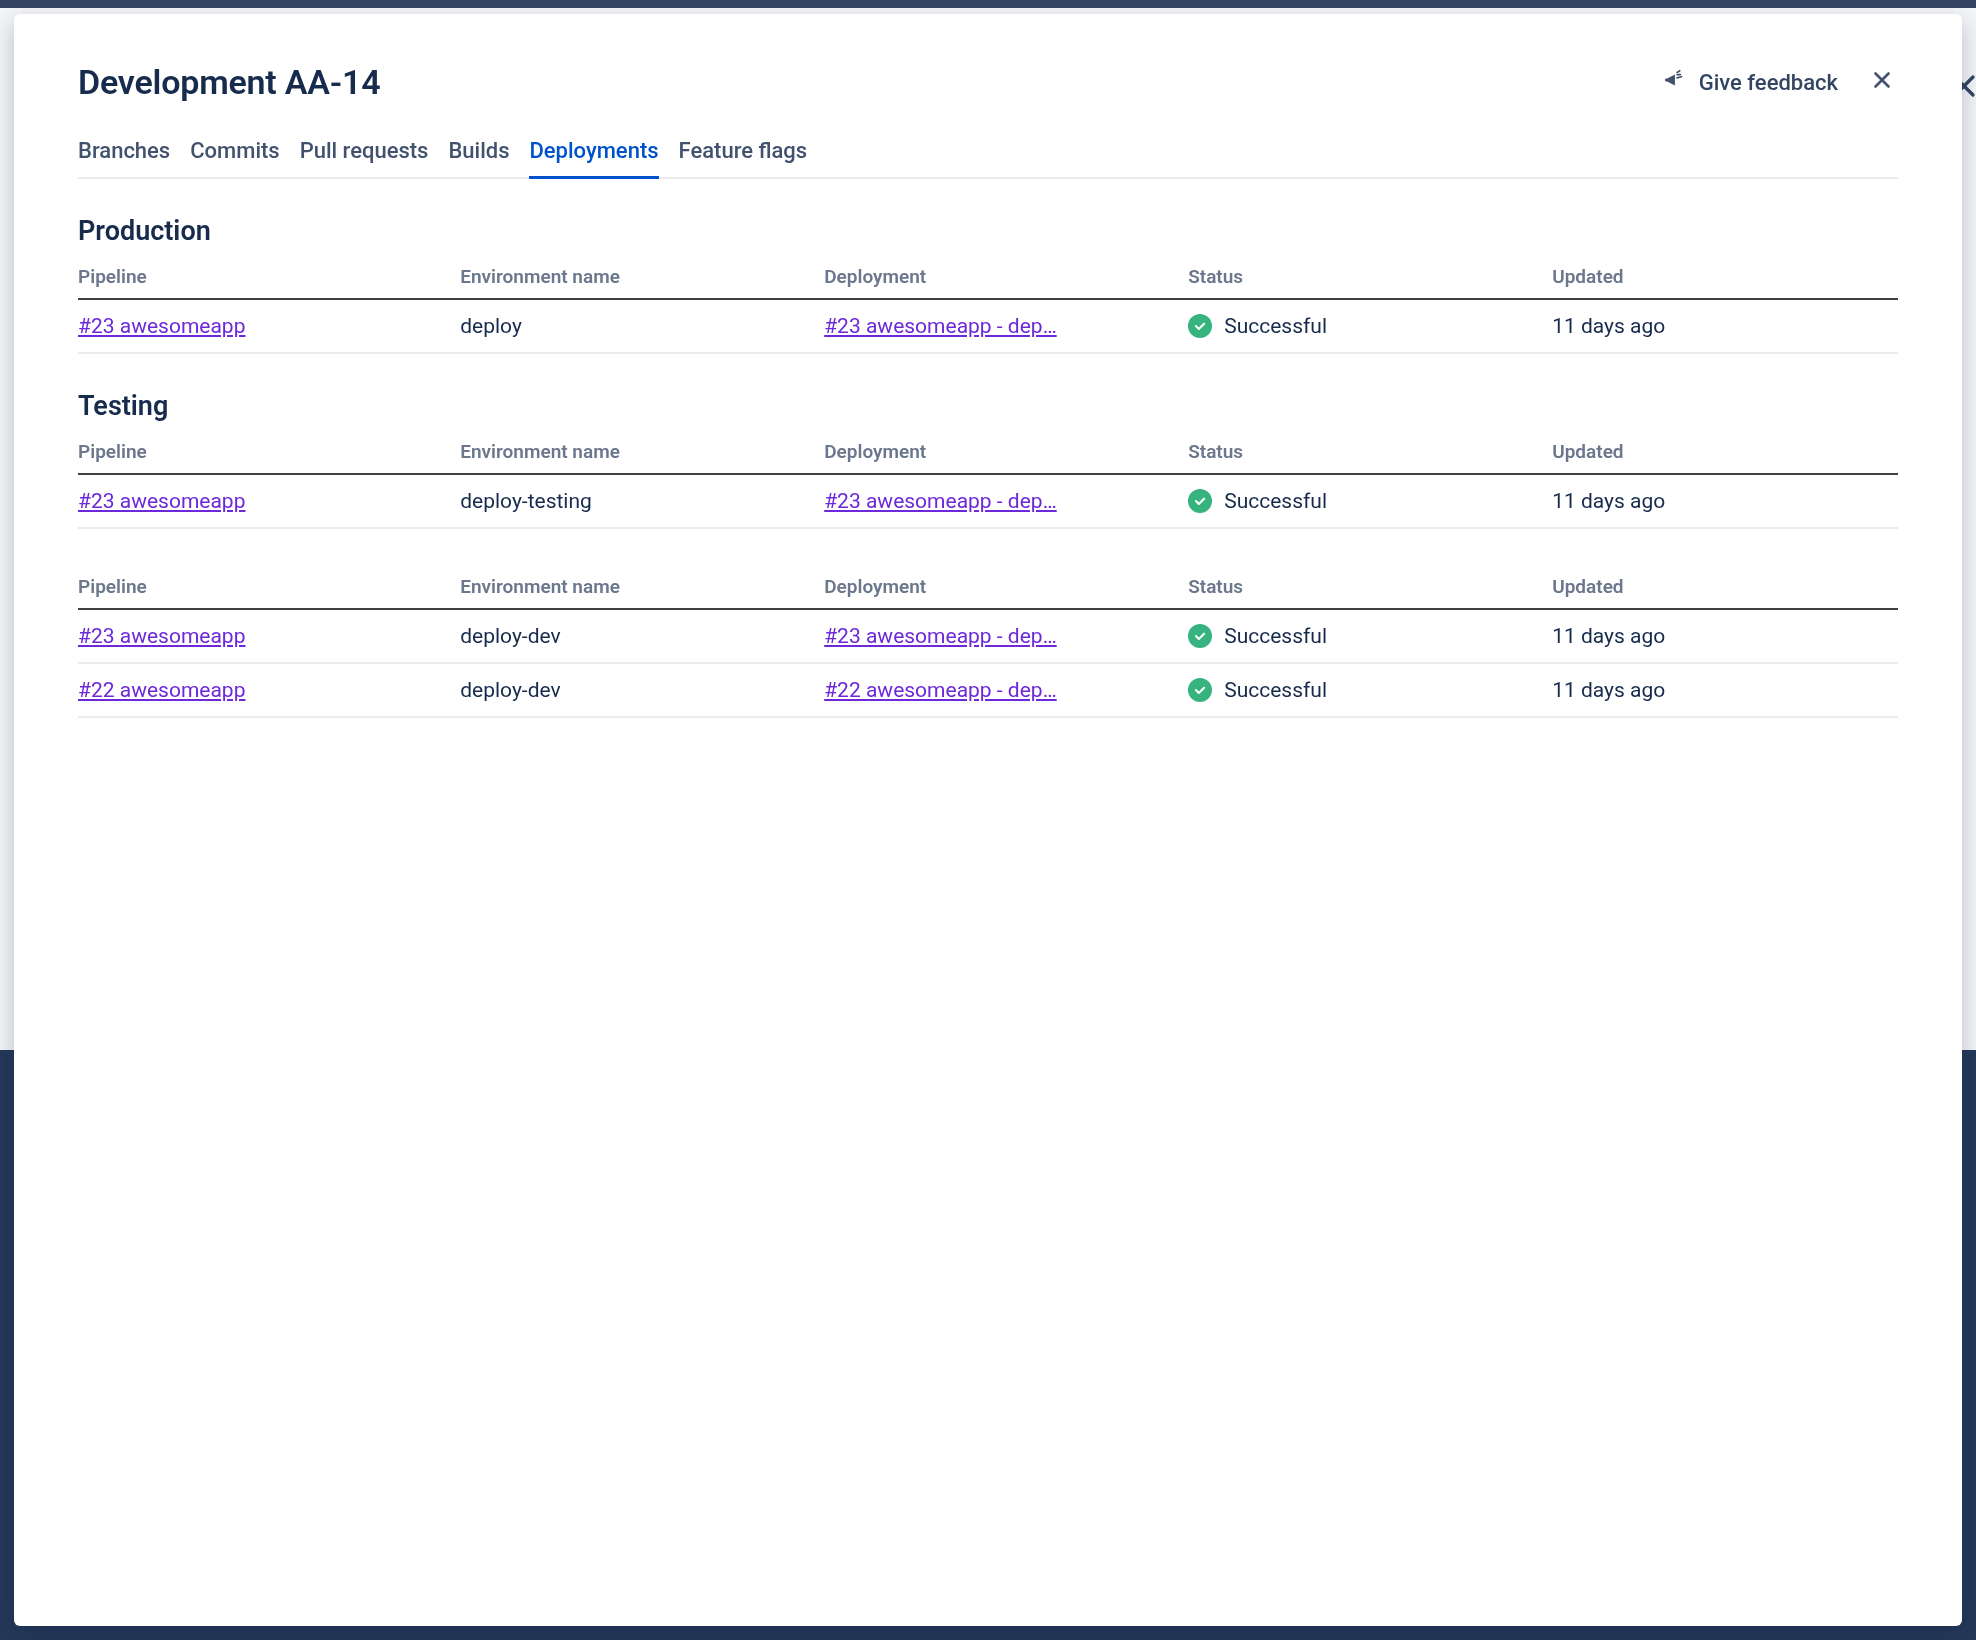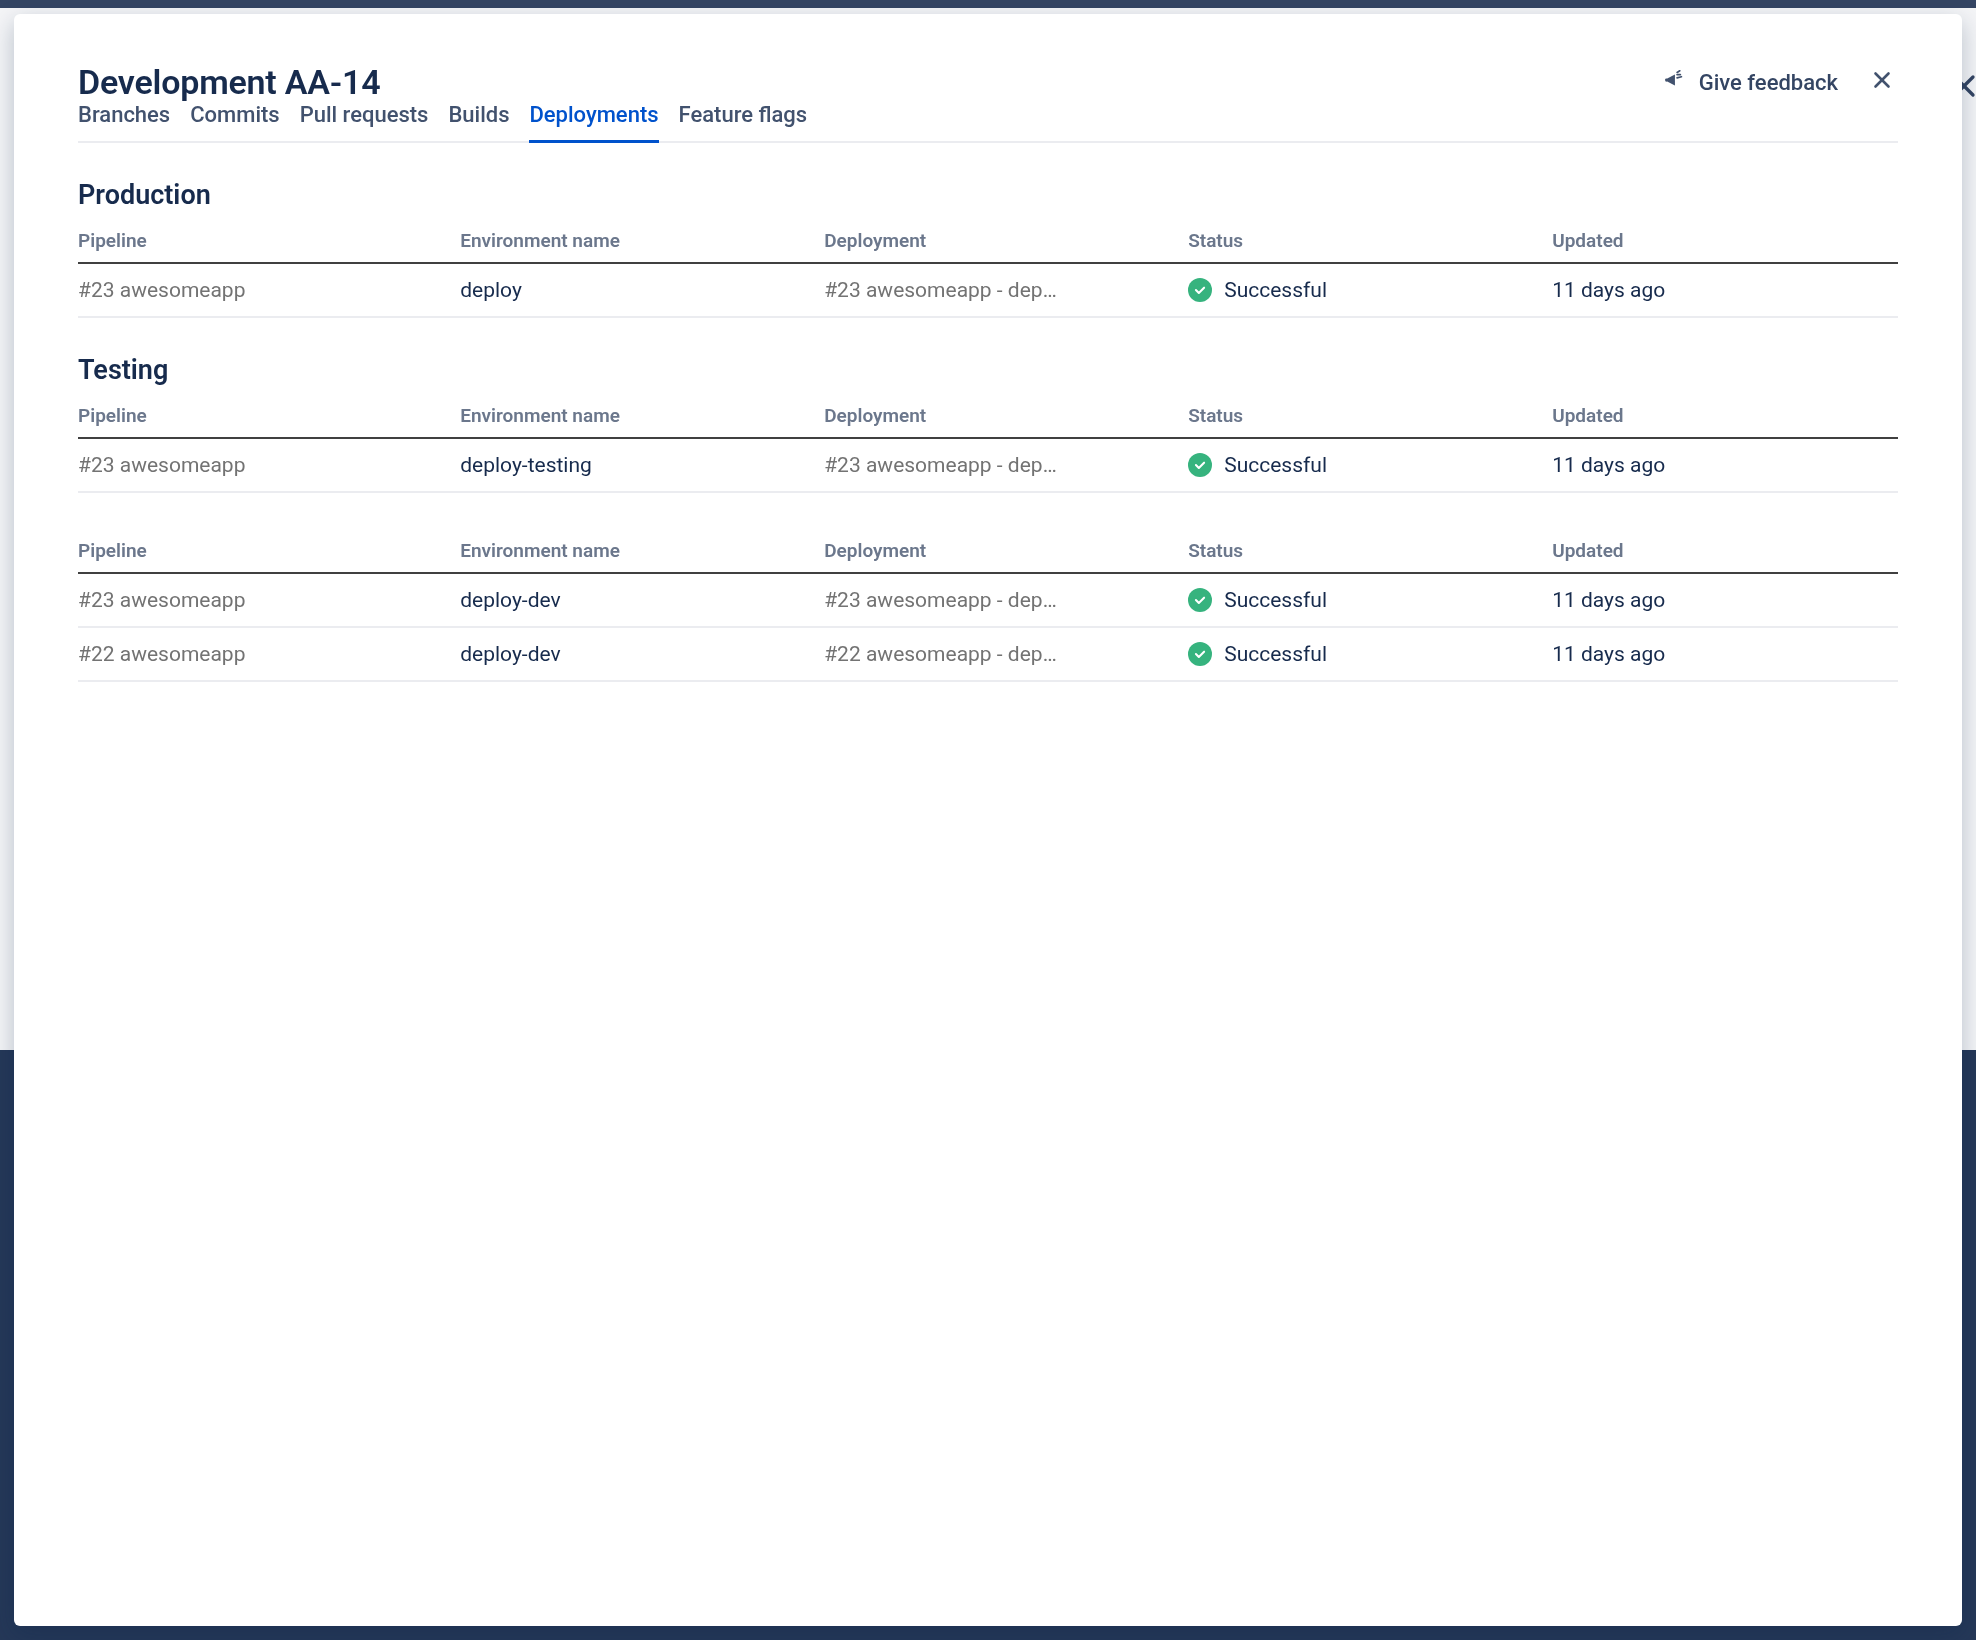--- a/index.html
+++ b/index.html
@@ -42,20 +42,21 @@
     background: #ffffff;
     border-radius: 6px;
     box-shadow: 0 8px 24px rgba(9,30,66,0.25);
     padding: 48px 64px 40px 64px;
     overflow: auto;
   }
   .modal-header {
     display: flex;
     align-items: center;
     justify-content: space-between;
+    margin-bottom: 36px;
   }
   .modal-title {
     font-size: 34px;
     font-weight: 600;
     color: #172B4D;
     letter-spacing: -0.2px;
   }
   .modal-actions {
     display: flex;
     align-items: center;
@@ -137,22 +138,23 @@
     white-space: nowrap;
     overflow: hidden;
     text-overflow: ellipsis;
   }
   .col-pipeline   { width: 21%; }
   .col-env        { width: 20%; }
   .col-deploy     { width: 20%; }
   .col-status     { width: 20%; }
   .col-updated    { width: 19%; }
   .link {
-    color: #737373;
+    color: #6d28d9;
     cursor: pointer;
+    text-decoration: underline;
   }
   .status-cell {
     display: flex;
     align-items: center;
     gap: 12px;
   }
   .status-icon {
     width: 24px;
     height: 24px;
     flex: 0 0 24px;

